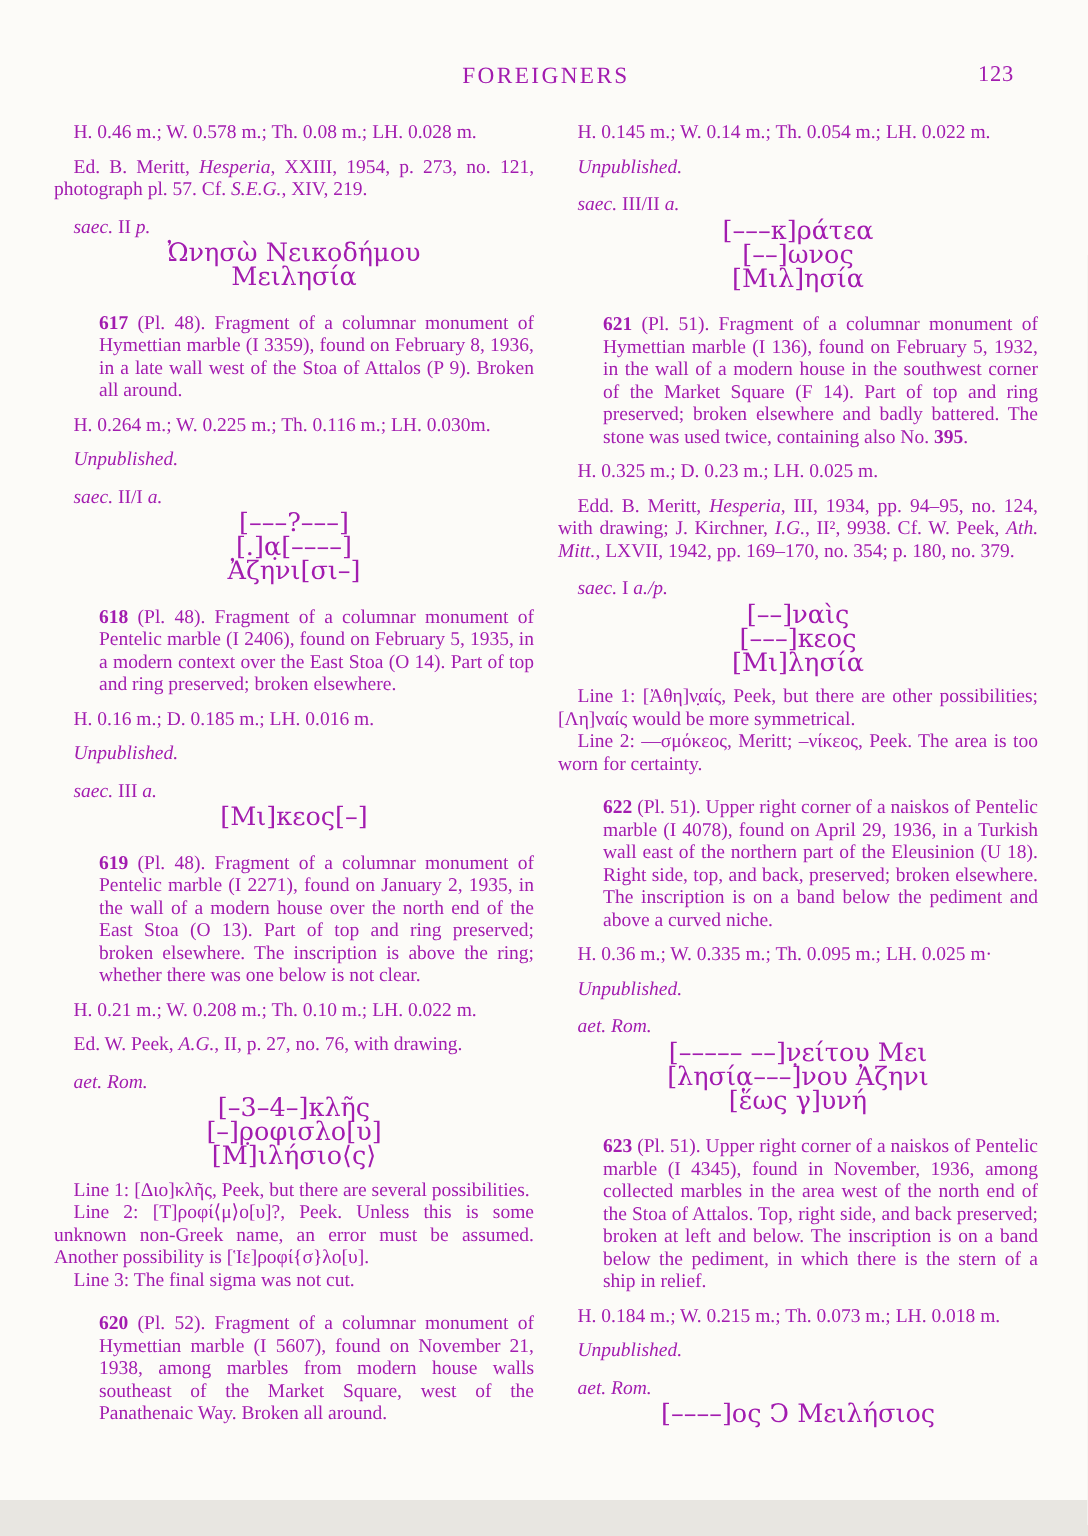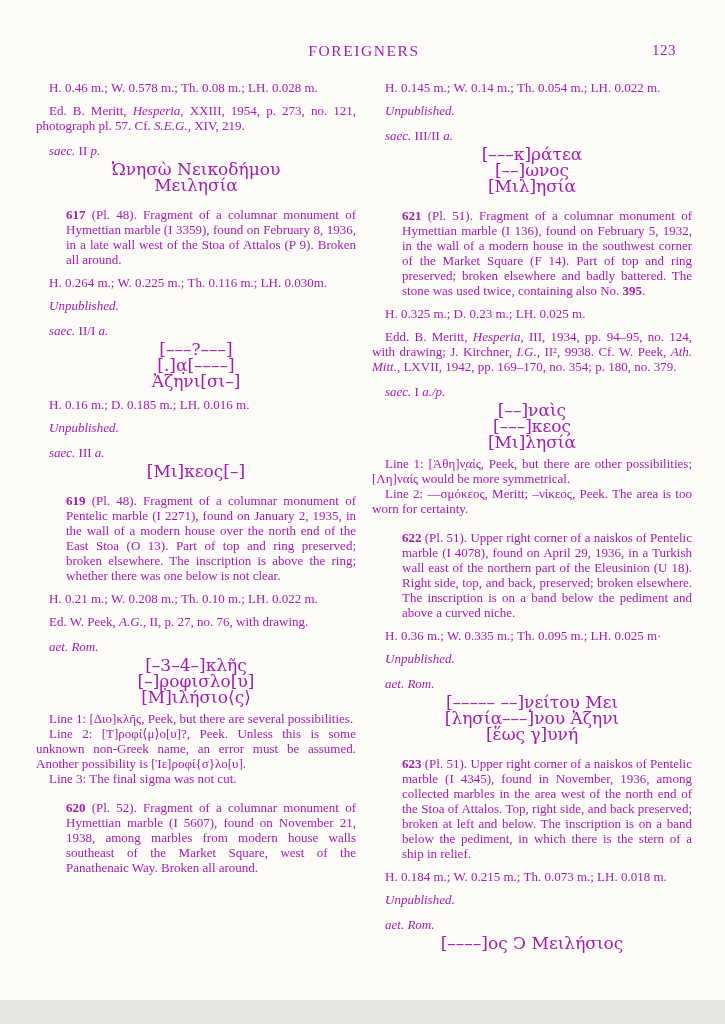--- a/index.html
+++ b/index.html
@@ -80,20 +80,21 @@
         </div>
         <div class="blk blk-entry"><span class="bd">617</span><span> (Pl. 48). Fragment of a columnar monument of Hymettian marble (I 3359), found on February 8, 1936, in a late wall west of the Stoa of Attalos (P 9). Broken all around.</span></div>
         <div class="blk blk-meas"><span>H. 0.264 m.; W. 0.225 m.; Th. 0.116 m.; LH. 0.030m.</span></div>
         <div class="blk blk-unpub"><span>Unpublished.</span></div>
         <div class="blk blk-date"><span class="it">saec.</span><span> II/I </span><span class="it">a.</span></div>
         <div class="blk blk-greek">
           <div class="greek-line">[–––?–––]</div>
           <div class="greek-line">[.]α̣[––––]</div>
           <div class="greek-line">Ἀζηνι[σι–]</div>
         </div>
+        <div class="blk blk-entry"><span class="bd">618</span><span> (Pl. 48). Fragment of a columnar monument of Pentelic marble (I 2406), found on February 5, 1935, in a modern context over the East Stoa (O 14). Part of top and ring preserved; broken elsewhere.</span></div>
         <div class="blk blk-meas"><span>H. 0.16 m.; D. 0.185 m.; LH. 0.016 m.</span></div>
         <div class="blk blk-unpub"><span>Unpublished.</span></div>
         <div class="blk blk-date"><span class="it">saec.</span><span> III </span><span class="it">a.</span></div>
         <div class="blk blk-greek">
           <div class="greek-line">[Μι]κεος[–]</div>
         </div>
         <div class="blk blk-entry"><span class="bd">619</span><span> (Pl. 48). Fragment of a columnar monument of Pentelic marble (I 2271), found on January 2, 1935, in the wall of a modern house over the north end of the East Stoa (O 13). Part of top and ring preserved; broken elsewhere. The inscription is above the ring; whether there was one below is not clear.</span></div>
         <div class="blk blk-meas"><span>H. 0.21 m.; W. 0.208 m.; Th. 0.10 m.; LH. 0.022 m.</span></div>
         <div class="blk blk-ref"><span>Ed. W. Peek, </span><span class="it">A.G.</span><span>, II, p. 27, no. 76, with drawing.</span></div>
         <div class="blk blk-date"><span class="it">aet. Rom.</span></div>

